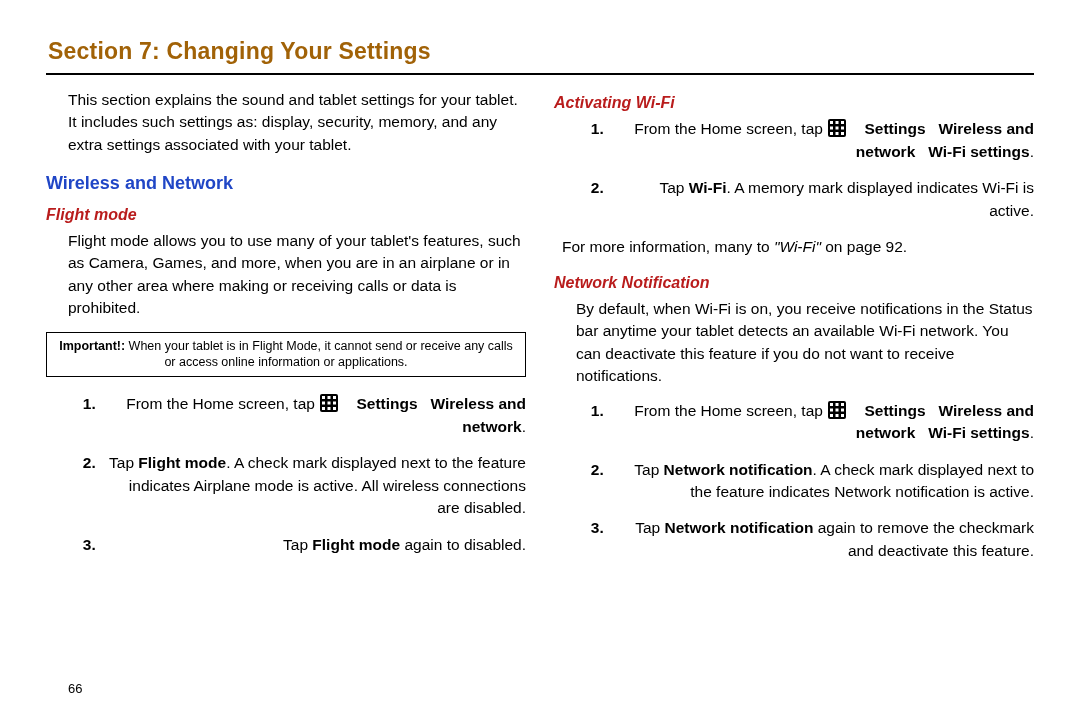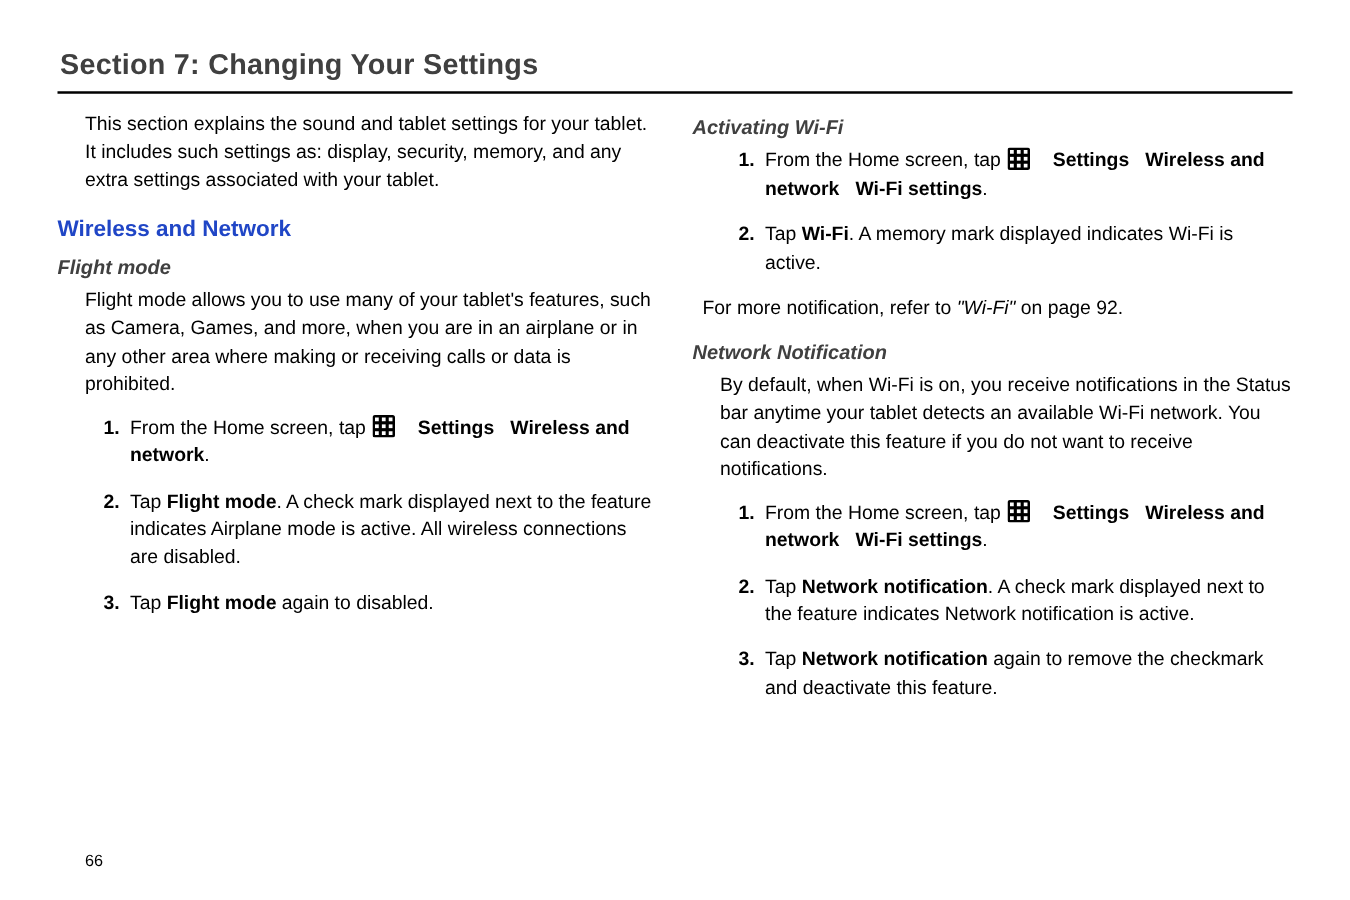--- a/index.html
+++ b/index.html
@@ -6,21 +6,21 @@
   body{
     width:1080px;height:720px;
     font-family:Arial,Helvetica,sans-serif;
     color:#000;
     background:#fff;
     position:relative;
     box-sizing:border-box;
     padding:38px 46px 0 46px;
   }
   .section-title{
-    color:#404040;
+    color:#a16207;
     font-weight:bold;
     font-size:23px;
     margin:0 0 8px 2px;
     letter-spacing:.2px;
   }
   .rule{
     border:none;
     border-top:2.5px solid #000;
     margin:0 0 14px 0;
   }
@@ -36,41 +36,42 @@
   .intro{
     margin:0 0 14px 22px;
   }
   .h2{
     color:#2046c6;
     font-weight:bold;
     font-size:18px;
     margin:6px 0 6px 0;
   }
   .h3{
-    color:#404040;
+    color:#b91c1c;
     font-weight:bold;
     font-style:italic;
     font-size:16px;
     margin:2px 0 4px 0;
   }
   .para{
     margin:0 0 12px 22px;
   }
   .important-box{
     border:1px solid #000;
     padding:5px 8px;
     margin:4px 0 16px 0;
     font-size:12.5px;
     line-height:1.35;
     text-align:center;
   }
   .important-box b{font-weight:bold;}
   ol{
     margin:4px 0 14px 0;
     padding-left:54px;
+    text-align:right;
   }
   ol li{
     margin-bottom:14px;
     padding-left:4px;
   }
   ol li::marker{font-weight:bold;}
   .apps-icon{
     display:inline-block;
     width:18px;height:18px;
     vertical-align:-3px;
@@ -94,20 +95,23 @@
 <div class="columns">
 
   <div class="col">
     <p class="intro">This section explains the sound and tablet settings for your tablet. It includes such settings as: display, security, memory, and any extra settings associated with your tablet.</p>
 
     <div class="h2">Wireless and Network</div>
 
     <div class="h3">Flight mode</div>
     <p class="para">Flight mode allows you to use many of your tablet's features, such as Camera, Games, and more, when you are in an airplane or in any other area where making or receiving calls or data is prohibited.</p>
 
+    <div class="important-box">
+      <b>Important!:</b><span> When your tablet is in Flight Mode, it cannot send or receive any calls or access online information or applications.</span>
+    </div>
 
     <ol>
       <li>
         <span>From the Home screen, tap </span>
         <span class="apps-icon">
           <svg viewBox="0 0 18 18">
               <rect x="0" y="0" width="18" height="18" rx="2" fill="#000"></rect>
               <g fill="#fff">
                 <rect x="2" y="2" width="3" height="3"></rect>
                 <rect x="7.5" y="2" width="3" height="3"></rect>
@@ -155,21 +159,21 @@
             </svg>
         </span>
         &nbsp;&nbsp;&nbsp;<b>Settings</b>&nbsp;&nbsp;&nbsp;<b>Wireless and network</b>&nbsp;&nbsp;&nbsp;<b>Wi-Fi settings</b>.
       </li>
       <li>
         <span>Tap </span><b>Wi-Fi</b><span>. A memory mark displayed indicates Wi-Fi is active.</span>
       </li>
     </ol>
 
     <p class="para" style="margin-left:8px">
-      <span>For more notification, refer to </span><i>"Wi-Fi"</i><span> on page 92.</span>
+      <span>For more information, many to </span><i>"Wi-Fi"</i><span> on page 92.</span>
     </p>
 
     <div class="h3">Network Notification</div>
     <p class="para">By default, when Wi-Fi is on, you receive notifications in the Status bar anytime your tablet detects an available Wi-Fi network. You can deactivate this feature if you do not want to receive notifications.</p>
 
     <ol>
       <li>
         <span>From the Home screen, tap </span>
         <span class="apps-icon">
           <svg viewBox="0 0 18 18">

